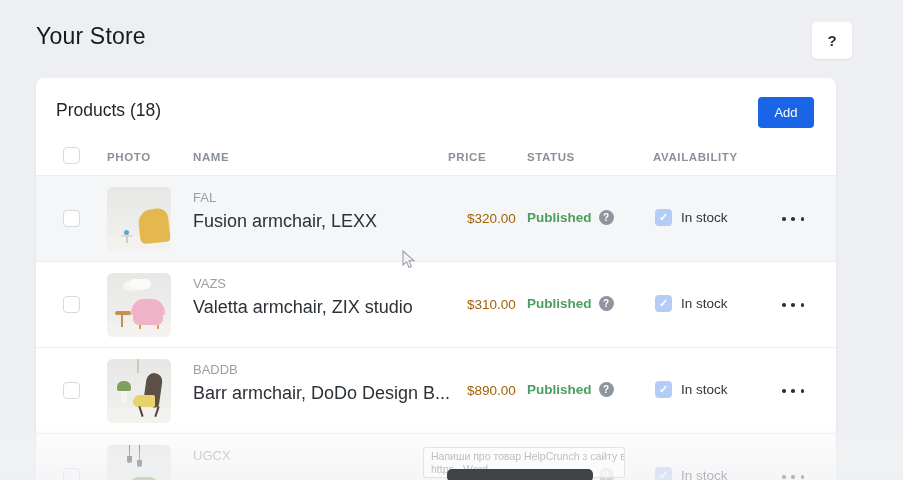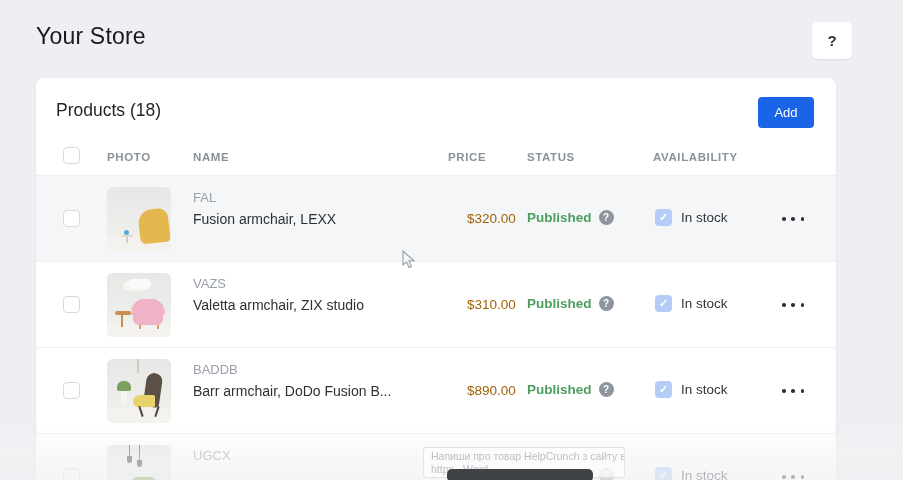--- a/index.html
+++ b/index.html
@@ -71,21 +71,21 @@
   .row .checkbox { top:34px; }
 
   .photo {
     position:absolute; left:71px; top:11px; width:64px; height:64px;
     border-radius:6px; overflow:hidden; background:#ecedeb;
   }
   .photo div { position:absolute; }
 
   .name-cell { position:absolute; left:157px; top:14px; }
   .sku   { font-size:13px; color:#9aa0a8; margin-bottom:6px; }
-  .pname { font-size:14px; color:#2c3136; }
+  .pname { font-size:18px; color:#2c3136; }
 
   .price-cell {
     position:absolute; left:431px; top:35px;
     font-size:13.5px; color:#a16207;
   }
   .status-cell { position:absolute; left:491px; top:34px; display:flex; align-items:center; }
   .status-text { font-size:13.5px; font-weight:700; color:#4c9e5f; }
   .q-badge {
     display:inline-block; margin-left:7px; width:15px; height:15px;
     background:#8e959e; border-radius:50%;
@@ -251,21 +251,21 @@
       <div class="string"></div>
         <div class="chair-back"></div>
         <div class="seat"></div>
       <div class="leg1"></div>
         <div class="leg2"></div>
         <div class="plant"></div>
         <div class="stand"></div>
     </div>
     <div class="name-cell">
       <div class="sku">BADDB</div>
-      <div class="pname">Barr armchair, DoDo Fusion B...</div>
+      <div class="pname">Barr armchair, DoDo Design B...</div>
     </div>
     <div class="price-cell">$890.00</div>
     <div class="status-cell">
       <span class="status-text">Published</span>
       <span class="q-badge">?</span>
     </div>
     <div class="avail-cell">
       <span class="blue-check">✓</span>
       <span class="avail-label">In stock</span>
     </div>

